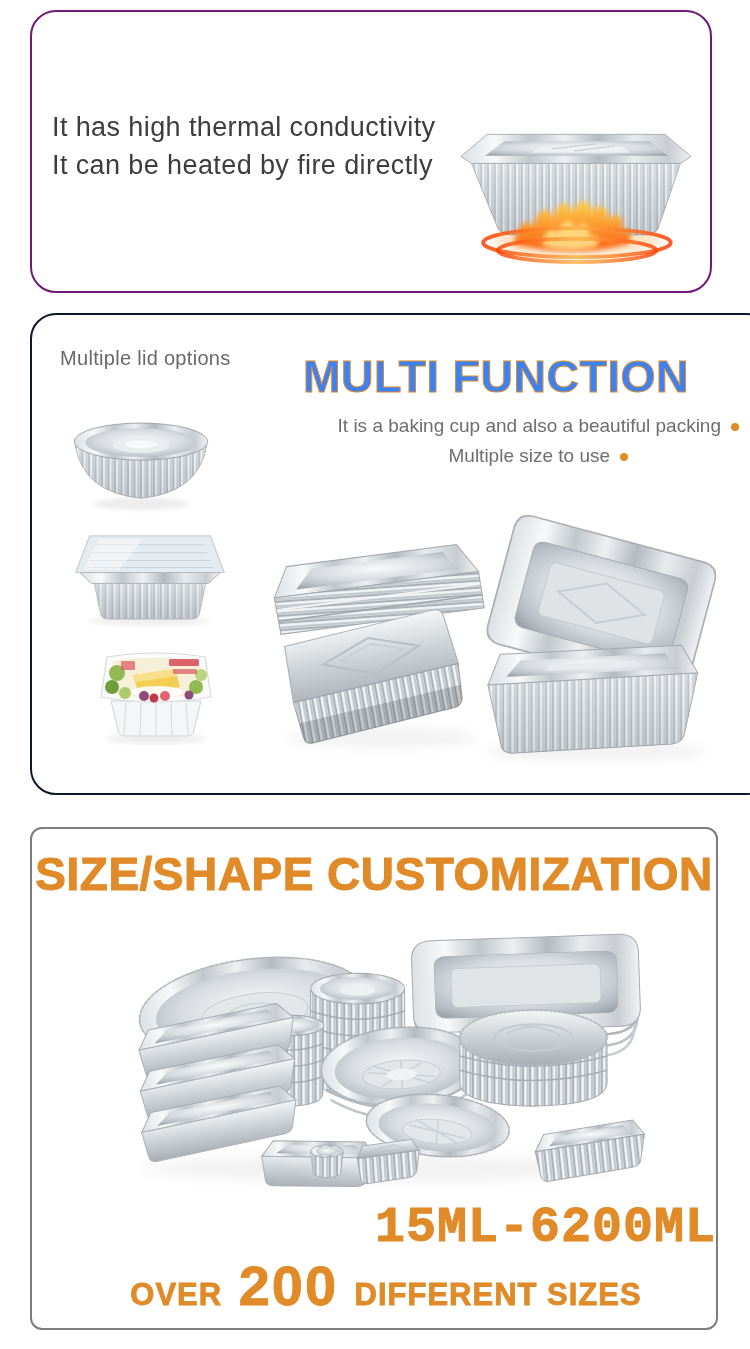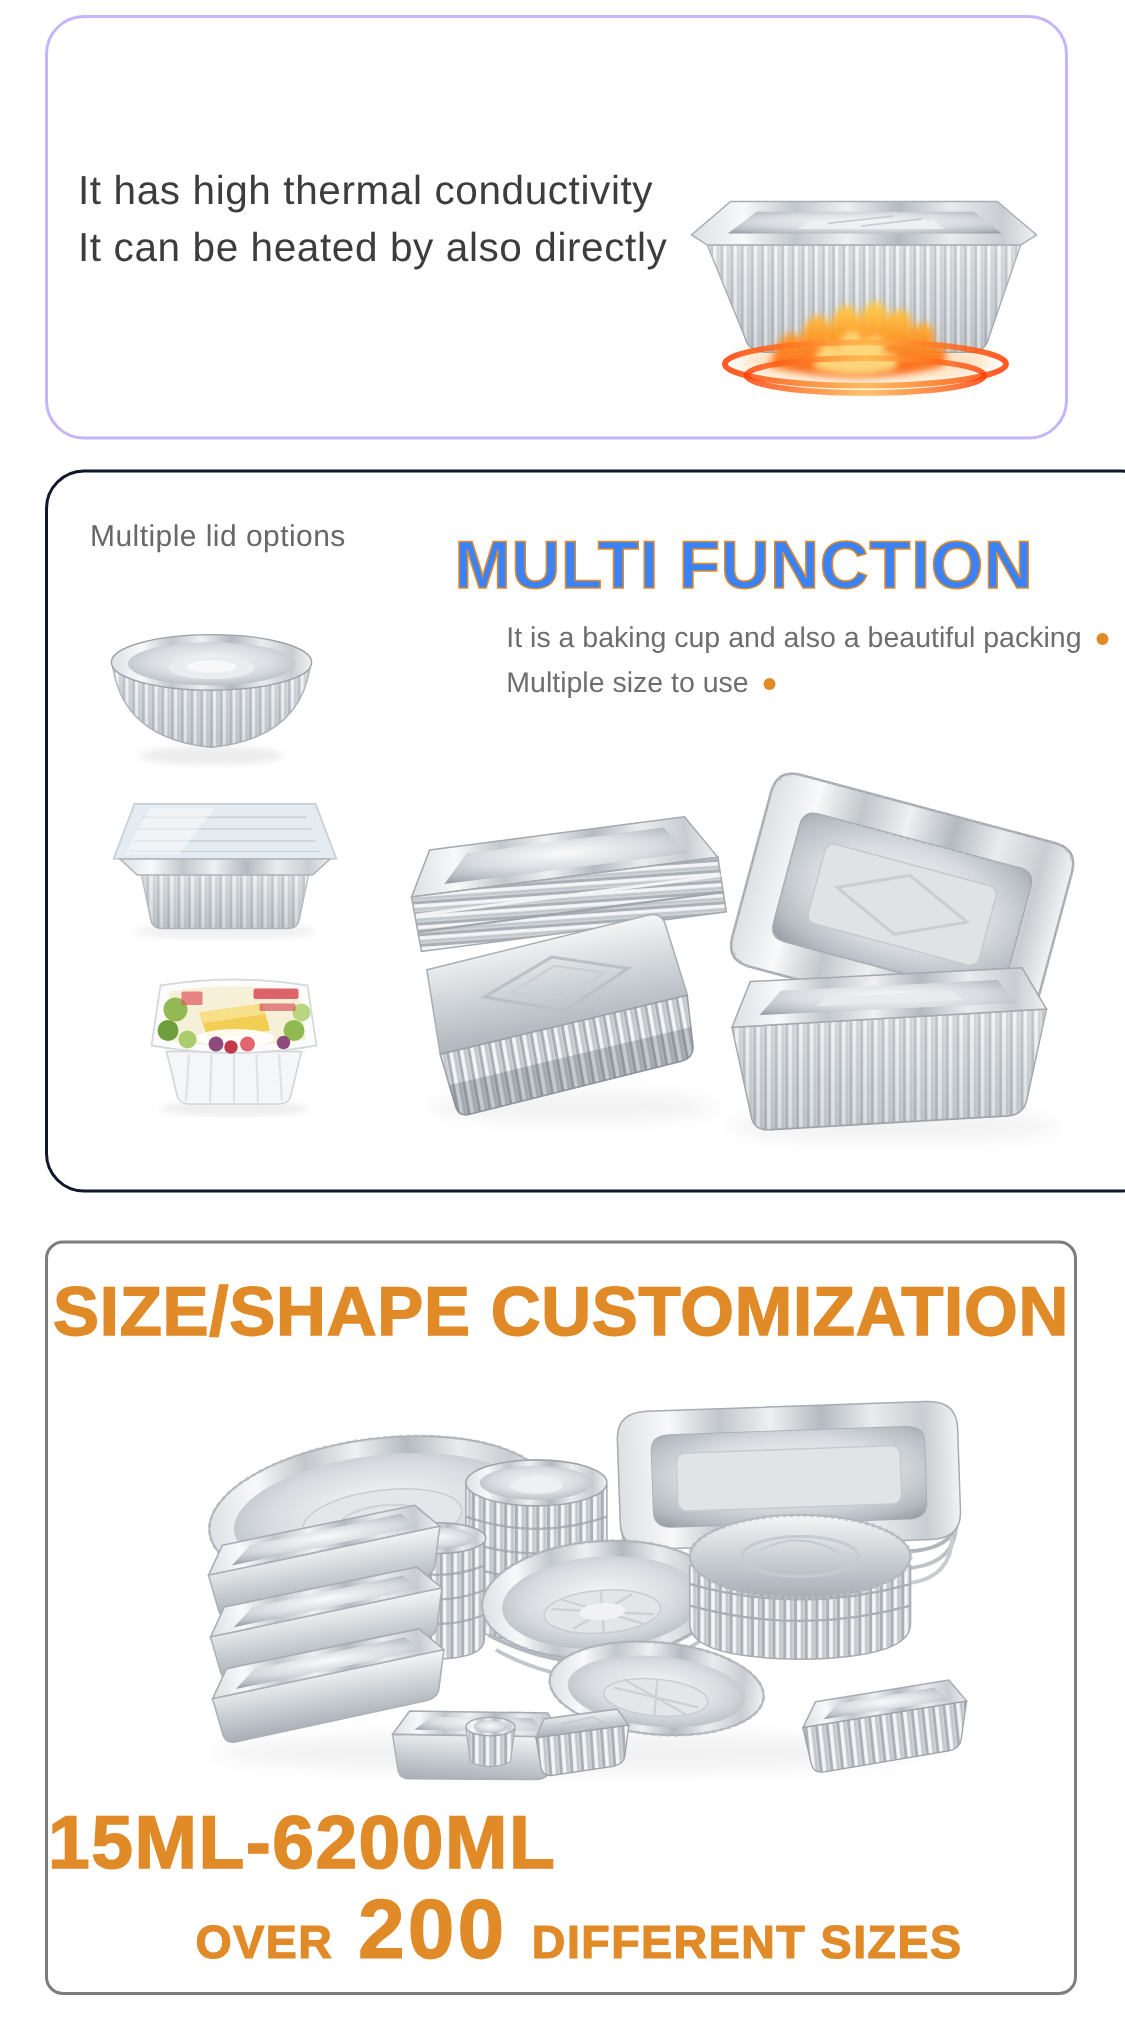--- a/index.html
+++ b/index.html
@@ -1,50 +1,50 @@
 <!DOCTYPE html>
 <html><head>
 <meta charset="utf-8">
 <style>
   html,body{margin:0;padding:0;}
   body{
     width:750px;height:1349px;position:relative;background:#ffffff;
     font-family:"Liberation Sans", sans-serif;overflow:hidden;
   }
   .card{position:absolute;background:#ffffff;box-sizing:border-box;border-radius:26px;}
-  #card-thermal{left:30px;top:10px;width:682px;height:283px;border:2px solid #c4b5fd;}
+  #card-thermal{left:30px;top:10px;width:682px;height:283px;border:2px solid #701a75;}
   #card-multi{left:30px;top:313px;width:743px;height:482px;border:2px solid #0f172a;}
   #card-size{left:30px;top:827px;width:688px;height:503px;border:2px solid #7d7d7d;border-radius:12px;}
 
   
   .thermal-text{position:absolute;left:20px;top:96px;font-size:27px;line-height:38px;
     color:#3d3d3d;letter-spacing:0.4px;white-space:nowrap;}
   .fire-svg{position:absolute;left:428px;top:98px;width:232px;height:157px;}
 
   
   .lid-label{position:absolute;left:28px;top:32px;font-size:20px;color:#686868;letter-spacing:0.3px;}
   .mf-title{position:absolute;left:268px;top:36px;width:392px;text-align:center;
     font-size:45px;font-weight:800;color:#3b82f6;letter-spacing:0.5px;white-space:nowrap;
     -webkit-text-stroke:1px #E08A28;}
-  .bullets{position:absolute;right:32px;top:100px;text-align:left;}
+  .bullets{position:absolute;right:32px;top:100px;text-align:center;}
   .bullet{font-size:19px;color:#6e6e6e;line-height:21px;margin-bottom:9px;white-space:nowrap;}
   .bullet .dot{display:inline-block;width:8px;height:8px;border-radius:50%;
     background:#E08A28;margin-left:10px;vertical-align:middle;}
   .img-bowl{position:absolute;left:30px;top:96px;width:158px;height:102px;}
   .img-clear{position:absolute;left:24px;top:208px;width:188px;height:104px;}
   .img-print{position:absolute;left:48px;top:330px;width:152px;height:100px;}
   .img-group{position:absolute;left:228px;top:186px;width:458px;height:266px;}
 
   
   .sz-title{position:absolute;left:0;top:18px;width:100%;text-align:center;
     font-size:46px;font-weight:800;color:#E08A28;letter-spacing:0.5px;white-space:nowrap;
     -webkit-text-stroke:1px #E08A28;}
   .img-assort{position:absolute;left:68px;top:92px;width:552px;height:266px;}
-  .range-text{position:absolute;left:0;top:370px;width:100%;text-align:left;
-    font-size:50px;font-weight:800;color:#E08A28;letter-spacing:1px;
+  .range-text{position:absolute;left:0;top:370px;width:100%;text-align:right;
+    font-size:50px;font-weight:800;color:#E08A28;letter-spacing:1px;font-family:Liberation Mono, monospace;
     -webkit-text-stroke:1px #E08A28;}
   .sizes-line{position:absolute;left:0;top:424px;width:100%;text-align:center;color:#E08A28;margin-left:12px;
     -webkit-text-stroke:0.8px #E08A28;}
   .sizes-line .sz-sm{font-size:31px;font-weight:800;letter-spacing:1px;vertical-align:baseline;}
   .sizes-line .sz-lg{font-size:56px;font-weight:800;letter-spacing:2px;margin:0 12px;vertical-align:baseline;}
 </style>
 </head>
 <body>
 
 <svg width="0" height="0" style="position:absolute" aria-hidden="true">
@@ -97,21 +97,21 @@
       <stop offset="0" stop-color="#ff3c00"></stop>
         <stop offset="0.5" stop-color="#ffb347"></stop>
         <stop offset="1" stop-color="#ff3c00"></stop>
     </linearGradient>
   </defs>
 </svg>
 
 <section class="card" id="card-thermal">
   <div class="thermal-text">
     <div>It has high thermal conductivity</div>
-    <div>It can be heated by also directly</div>
+    <div>It can be heated by fire directly</div>
   </div>
 
   <svg class="fire-svg" viewBox="0 0 240 160">
     <ellipse cx="121" cy="134" rx="88" ry="16" fill="#ff9d2e" opacity="0.3" filter="url(#soft6)"></ellipse>
     <g>
       <path d="M12,54 L228,54 L206,118 Q204,127 194,128 L52,128 Q40,127 38,118 Z" fill="url(#ribs)" stroke="#9da3a9" stroke-width="1"></path>
       <path d="M12,54 L228,54 L206,118 Q204,127 194,128 L52,128 Q40,127 38,118 Z" fill="url(#gB)" opacity="0.38"></path>
       <path d="M28,24 L212,24 L239,47 L228,54 L12,54 L1,47 Z" fill="url(#gV)" stroke="#a8aeb4" stroke-width="1"></path>
       <path d="M46,31 L196,31 L215,46 L26,46 Z" fill="url(#gIn)"></path>
       <path d="M84,37 L168,37 L176,43 L74,43 Z" fill="#eef1f3" opacity="0.85"></path>

